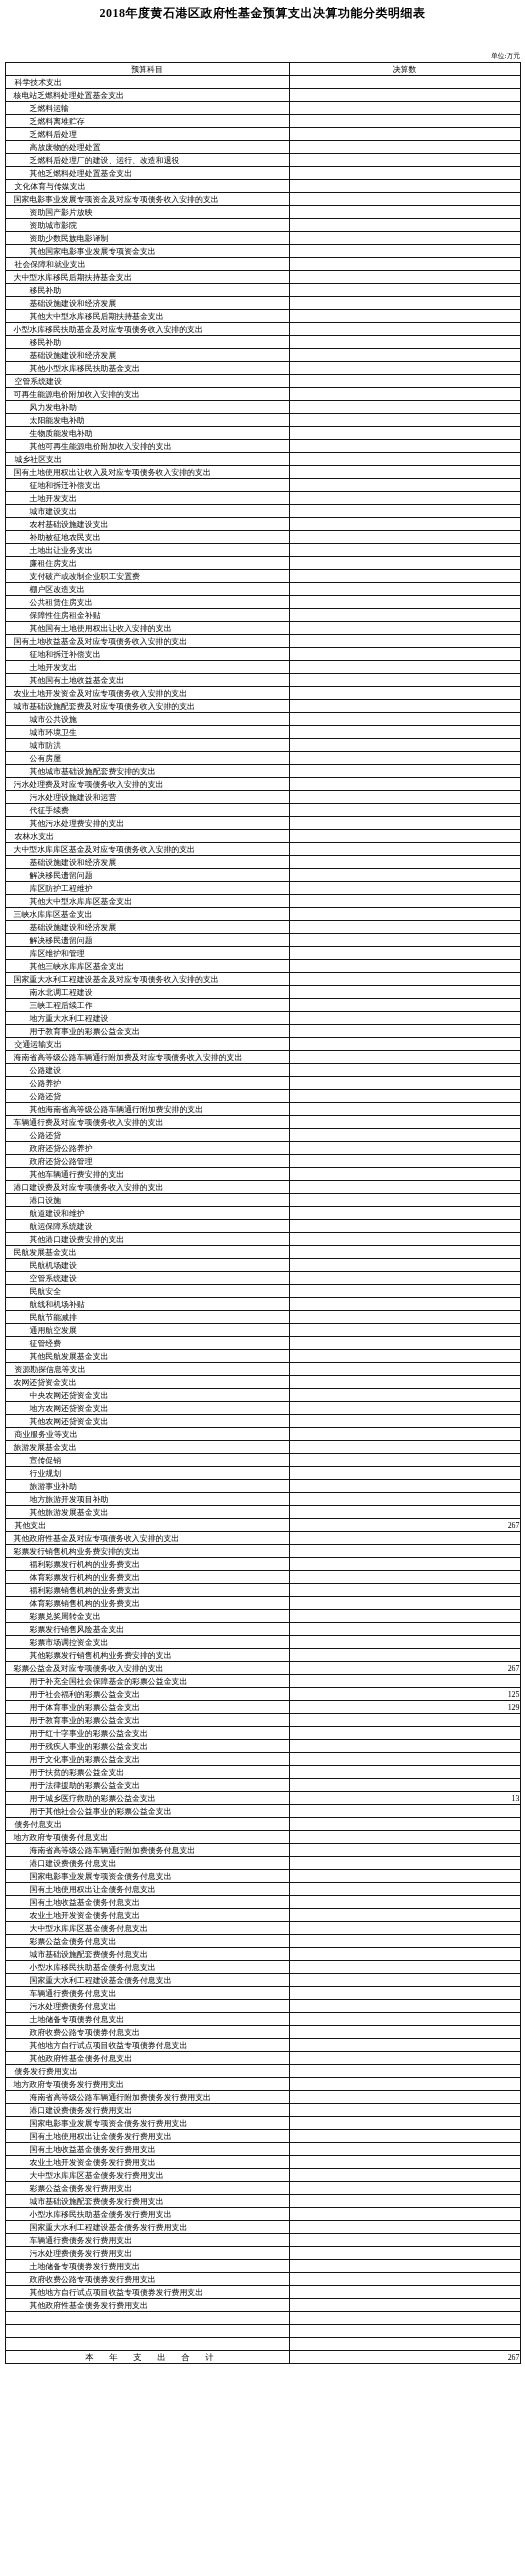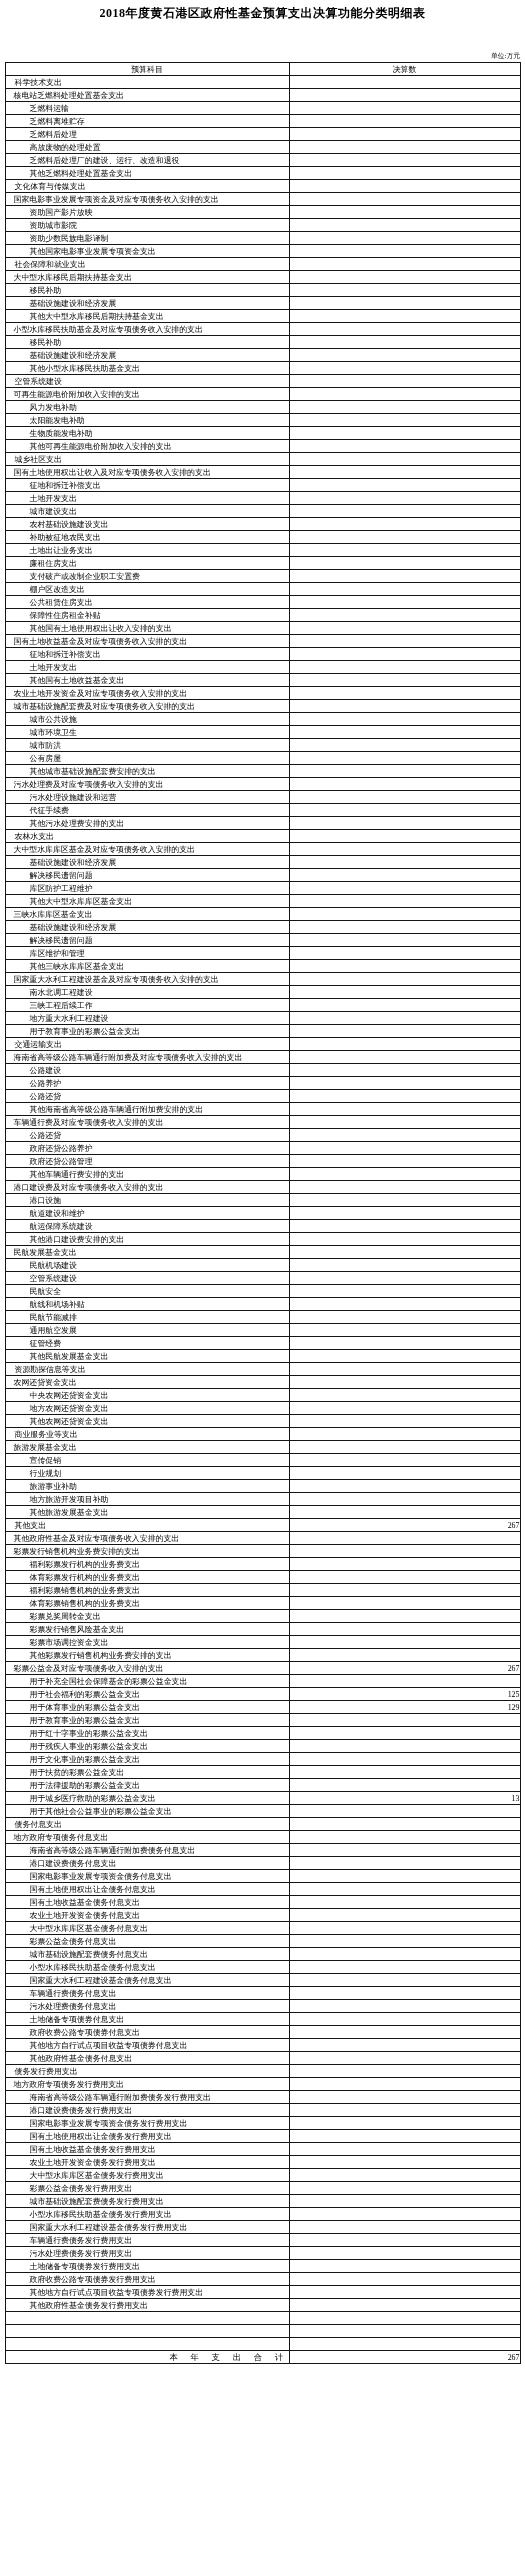--- a/index.html
+++ b/index.html
@@ -44,24 +44,25 @@
     white-space:nowrap;
   }
   table.budget tr { height:13px; }
   th.h { text-align:center; }
   td.subject { text-align:left; }
   td.subject.lvl-0 { padding-left:9px; }
   td.subject.lvl-1 { padding-left:8px; }
   td.subject.lvl-2 { padding-left:24px; }
   td.amount { text-align:right; padding-right:5.3px; }
   tr.total-row td.subject {
-    text-align:right;
+    text-align:center;
     letter-spacing:5.3px;
     font-size:8.4px;
     padding-left:10px;
+    font-family:Liberation Mono, monospace;
   }
   tr.total-row { height:13.7px; }
 </style>
 </head>
 <body>
 
 <h1 class="title">2018年度黄石港区政府性基金预算支出决算功能分类明细表</h1>
 
 <div class="unit-row">单位:万元</div>
 

